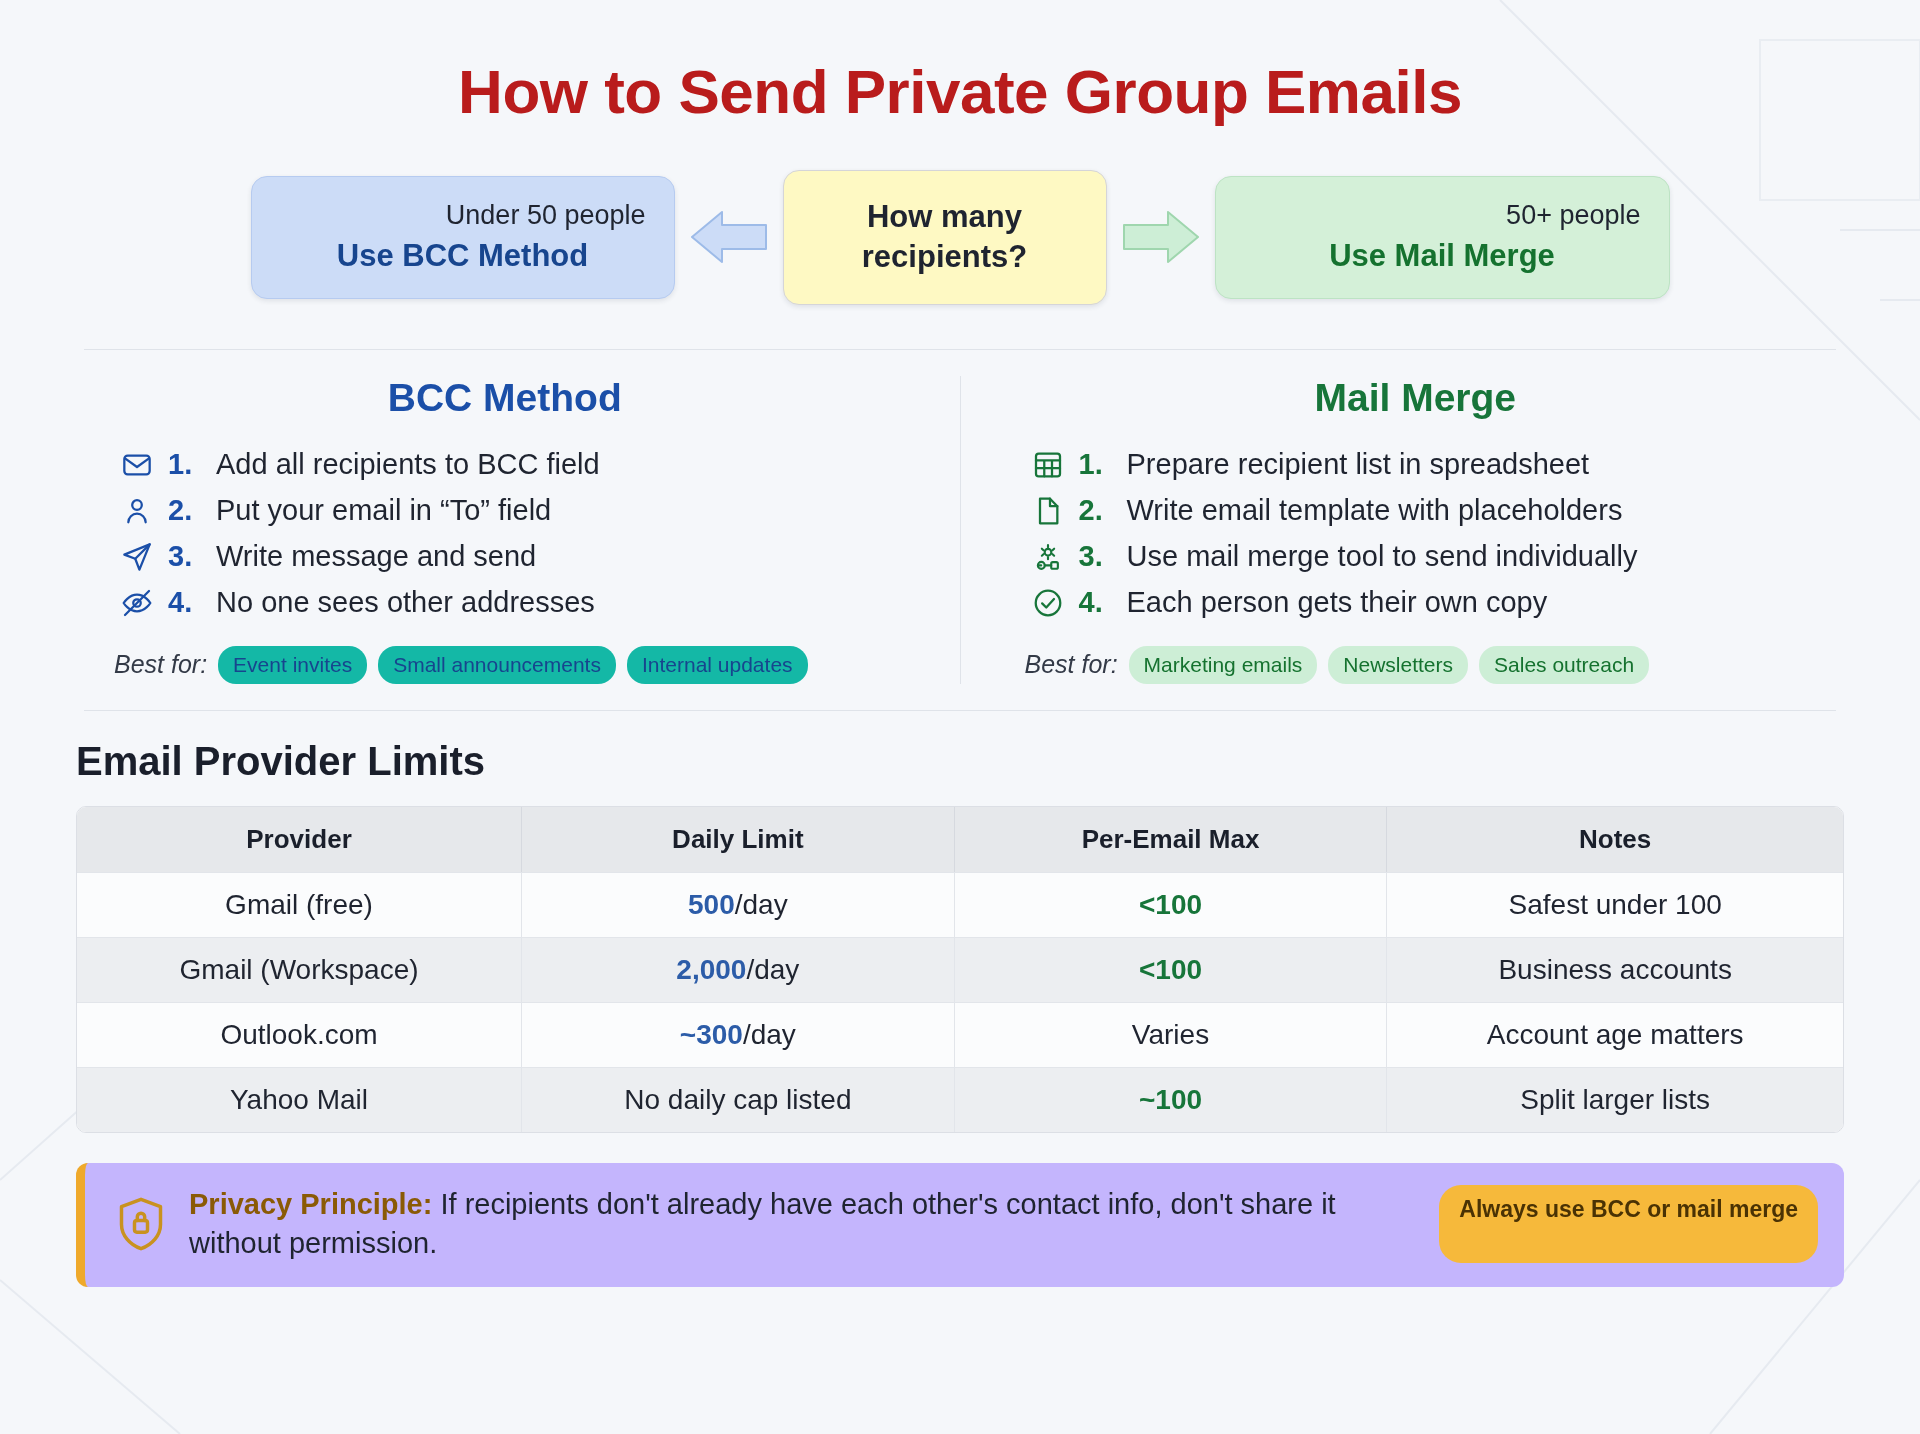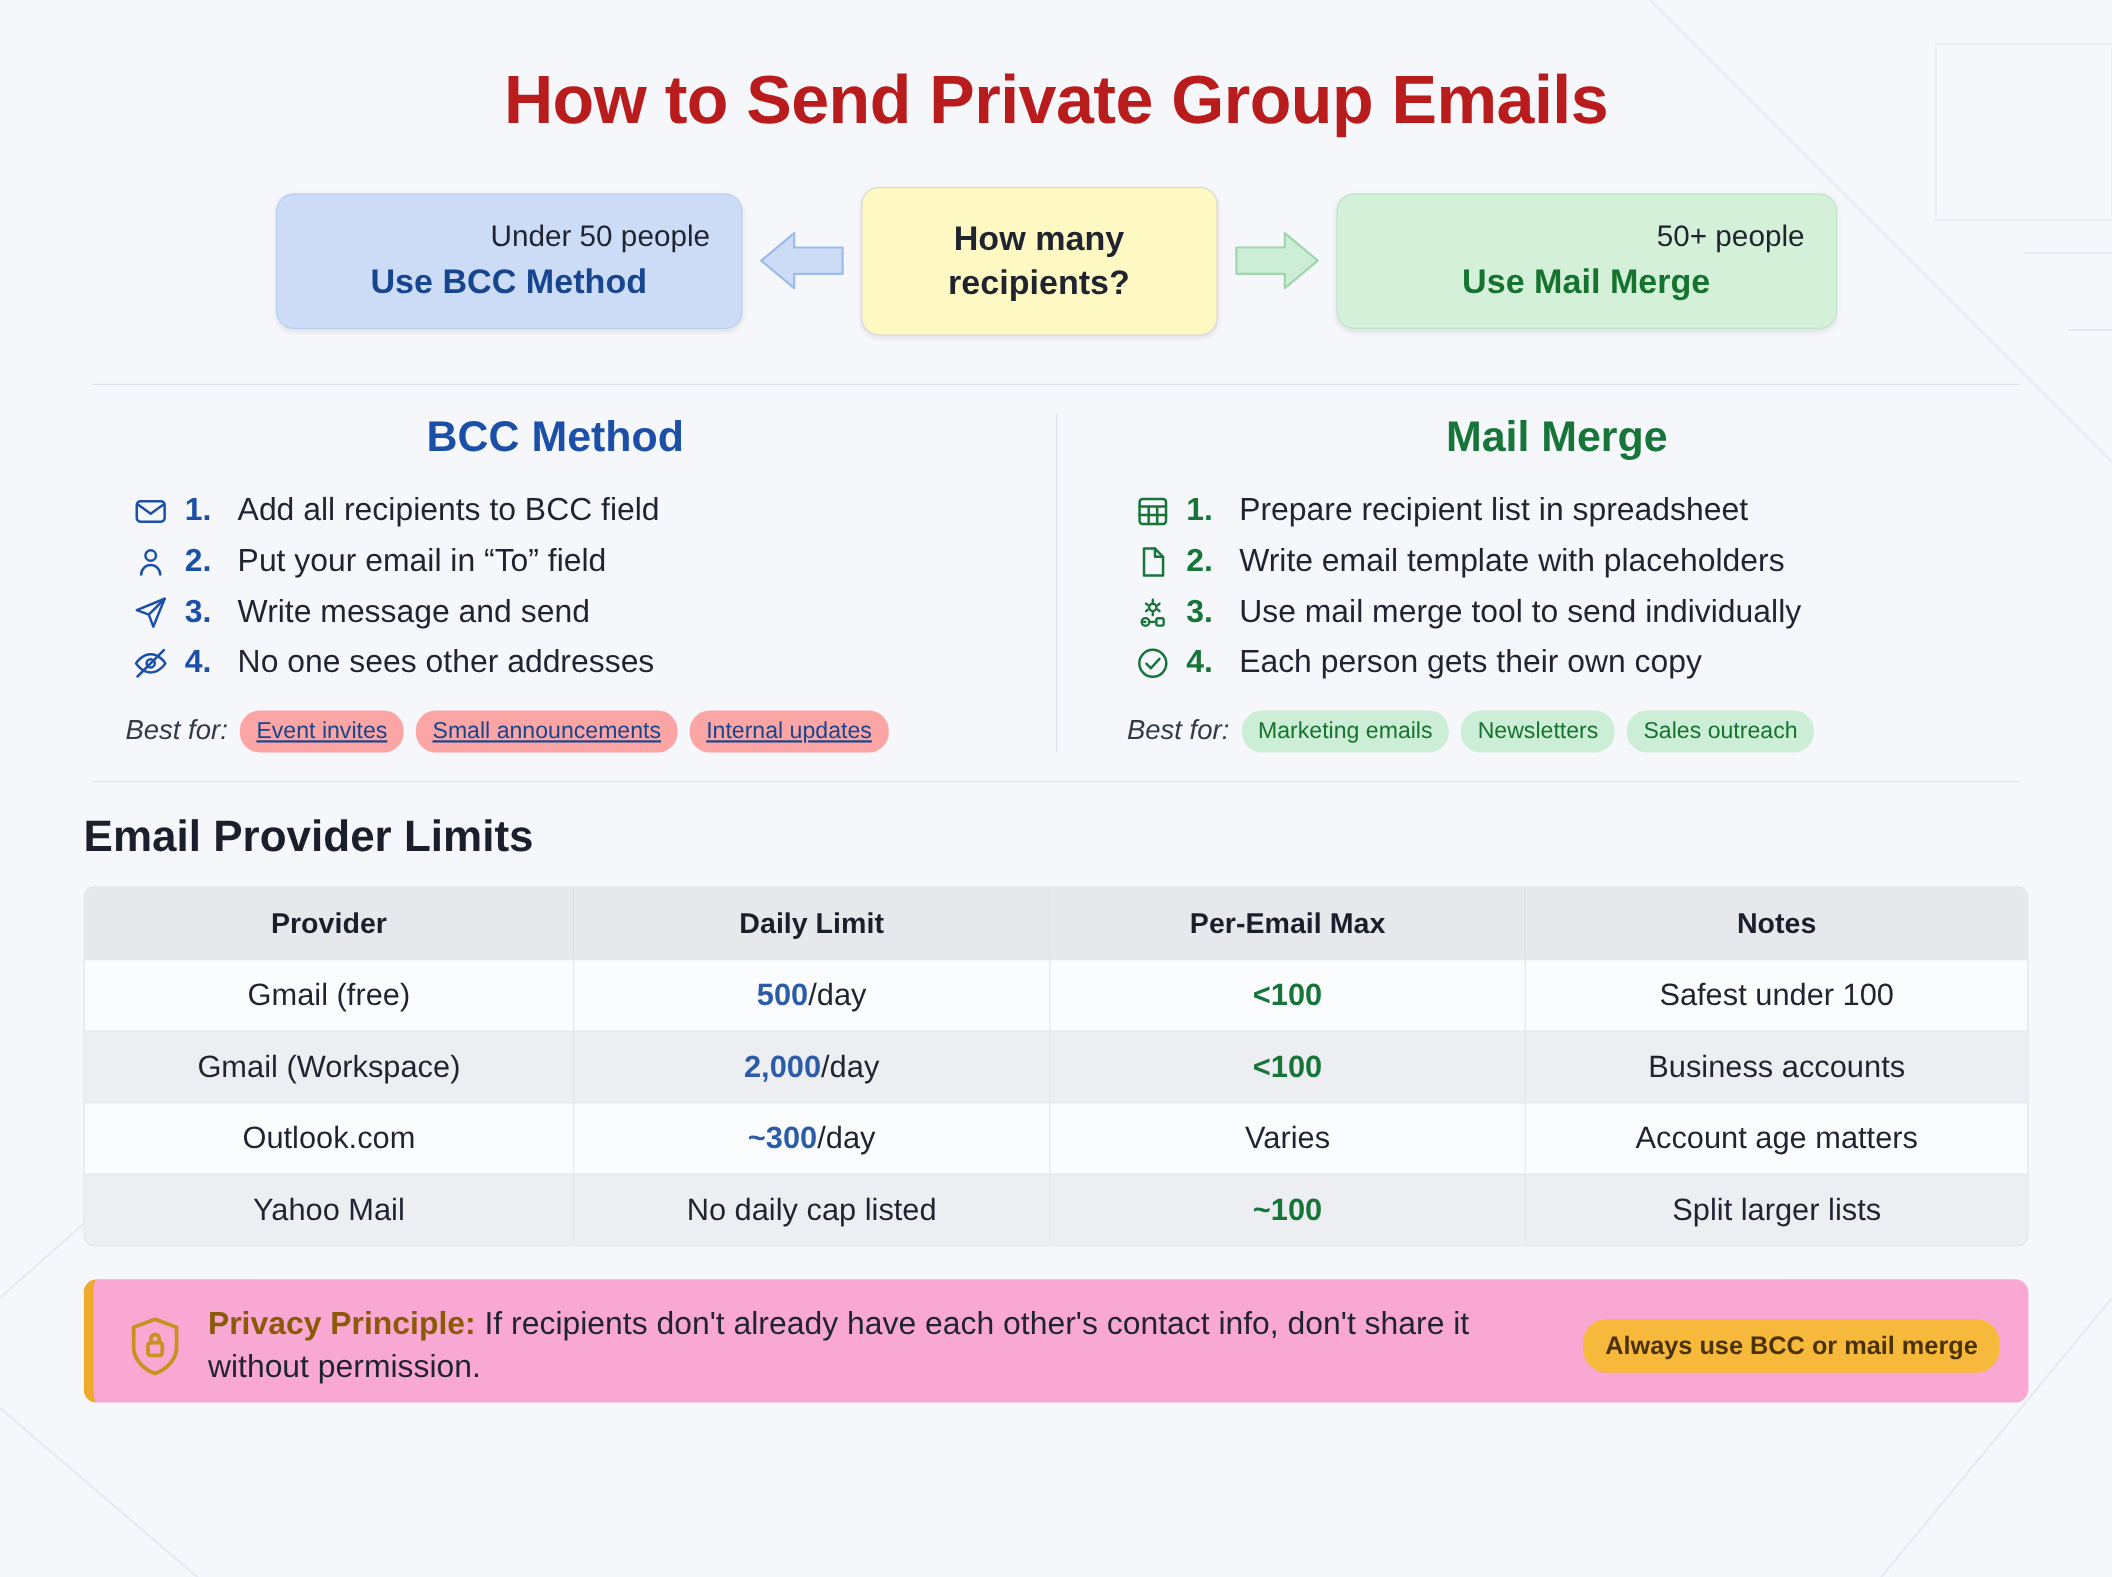--- a/index.html
+++ b/index.html
@@ -180,21 +180,21 @@
     font-style: italic;
     color: #333a47;
     white-space: nowrap;
   }
   .chip {
     font-size: 21px;
     padding: 7px 15px;
     border-radius: 18px;
     white-space: nowrap;
   }
-  .chip.blue  { background: #fca5a5; color: #17458e; text-decoration: underline; }
+  .chip.blue  { background: #14b8a6; color: #17458e; }
   .chip.green { background: #cdeed6; color: #15722f; }
 
   
   .table-title {
     text-align: left;
     font-size: 40px;
     font-weight: bold;
     color: #1a1f2b;
     margin-top: 28px;
     margin-bottom: 22px;
@@ -237,27 +237,26 @@
 
   
   col.c1 { width: 25.2%; }
   col.c2 { width: 24.5%; }
   col.c3 { width: 24.5%; }
   col.c4 { width: 25.8%; }
 
   
   .banner {
     margin-top: 30px;
-    background: #f9a8d4;
+    background: #c4b5fd;
     border-left: 9px solid #efa92b;
     border-radius: 12px;
     display: flex;
-    align-items: center;
     gap: 22px;
-    padding: 22px 26px 12px 30px;
+    padding: 22px 26px 24px 30px;
   }
   .banner-icon { flex: 0 0 52px; display: flex; align-items: center; }
   .banner-text {
     flex: 1;
     font-size: 29px;
     color: #1f2430;
     line-height: 1.35;
   }
   .banner-text b { color: #8a5a06; }
   .banner-chip {

